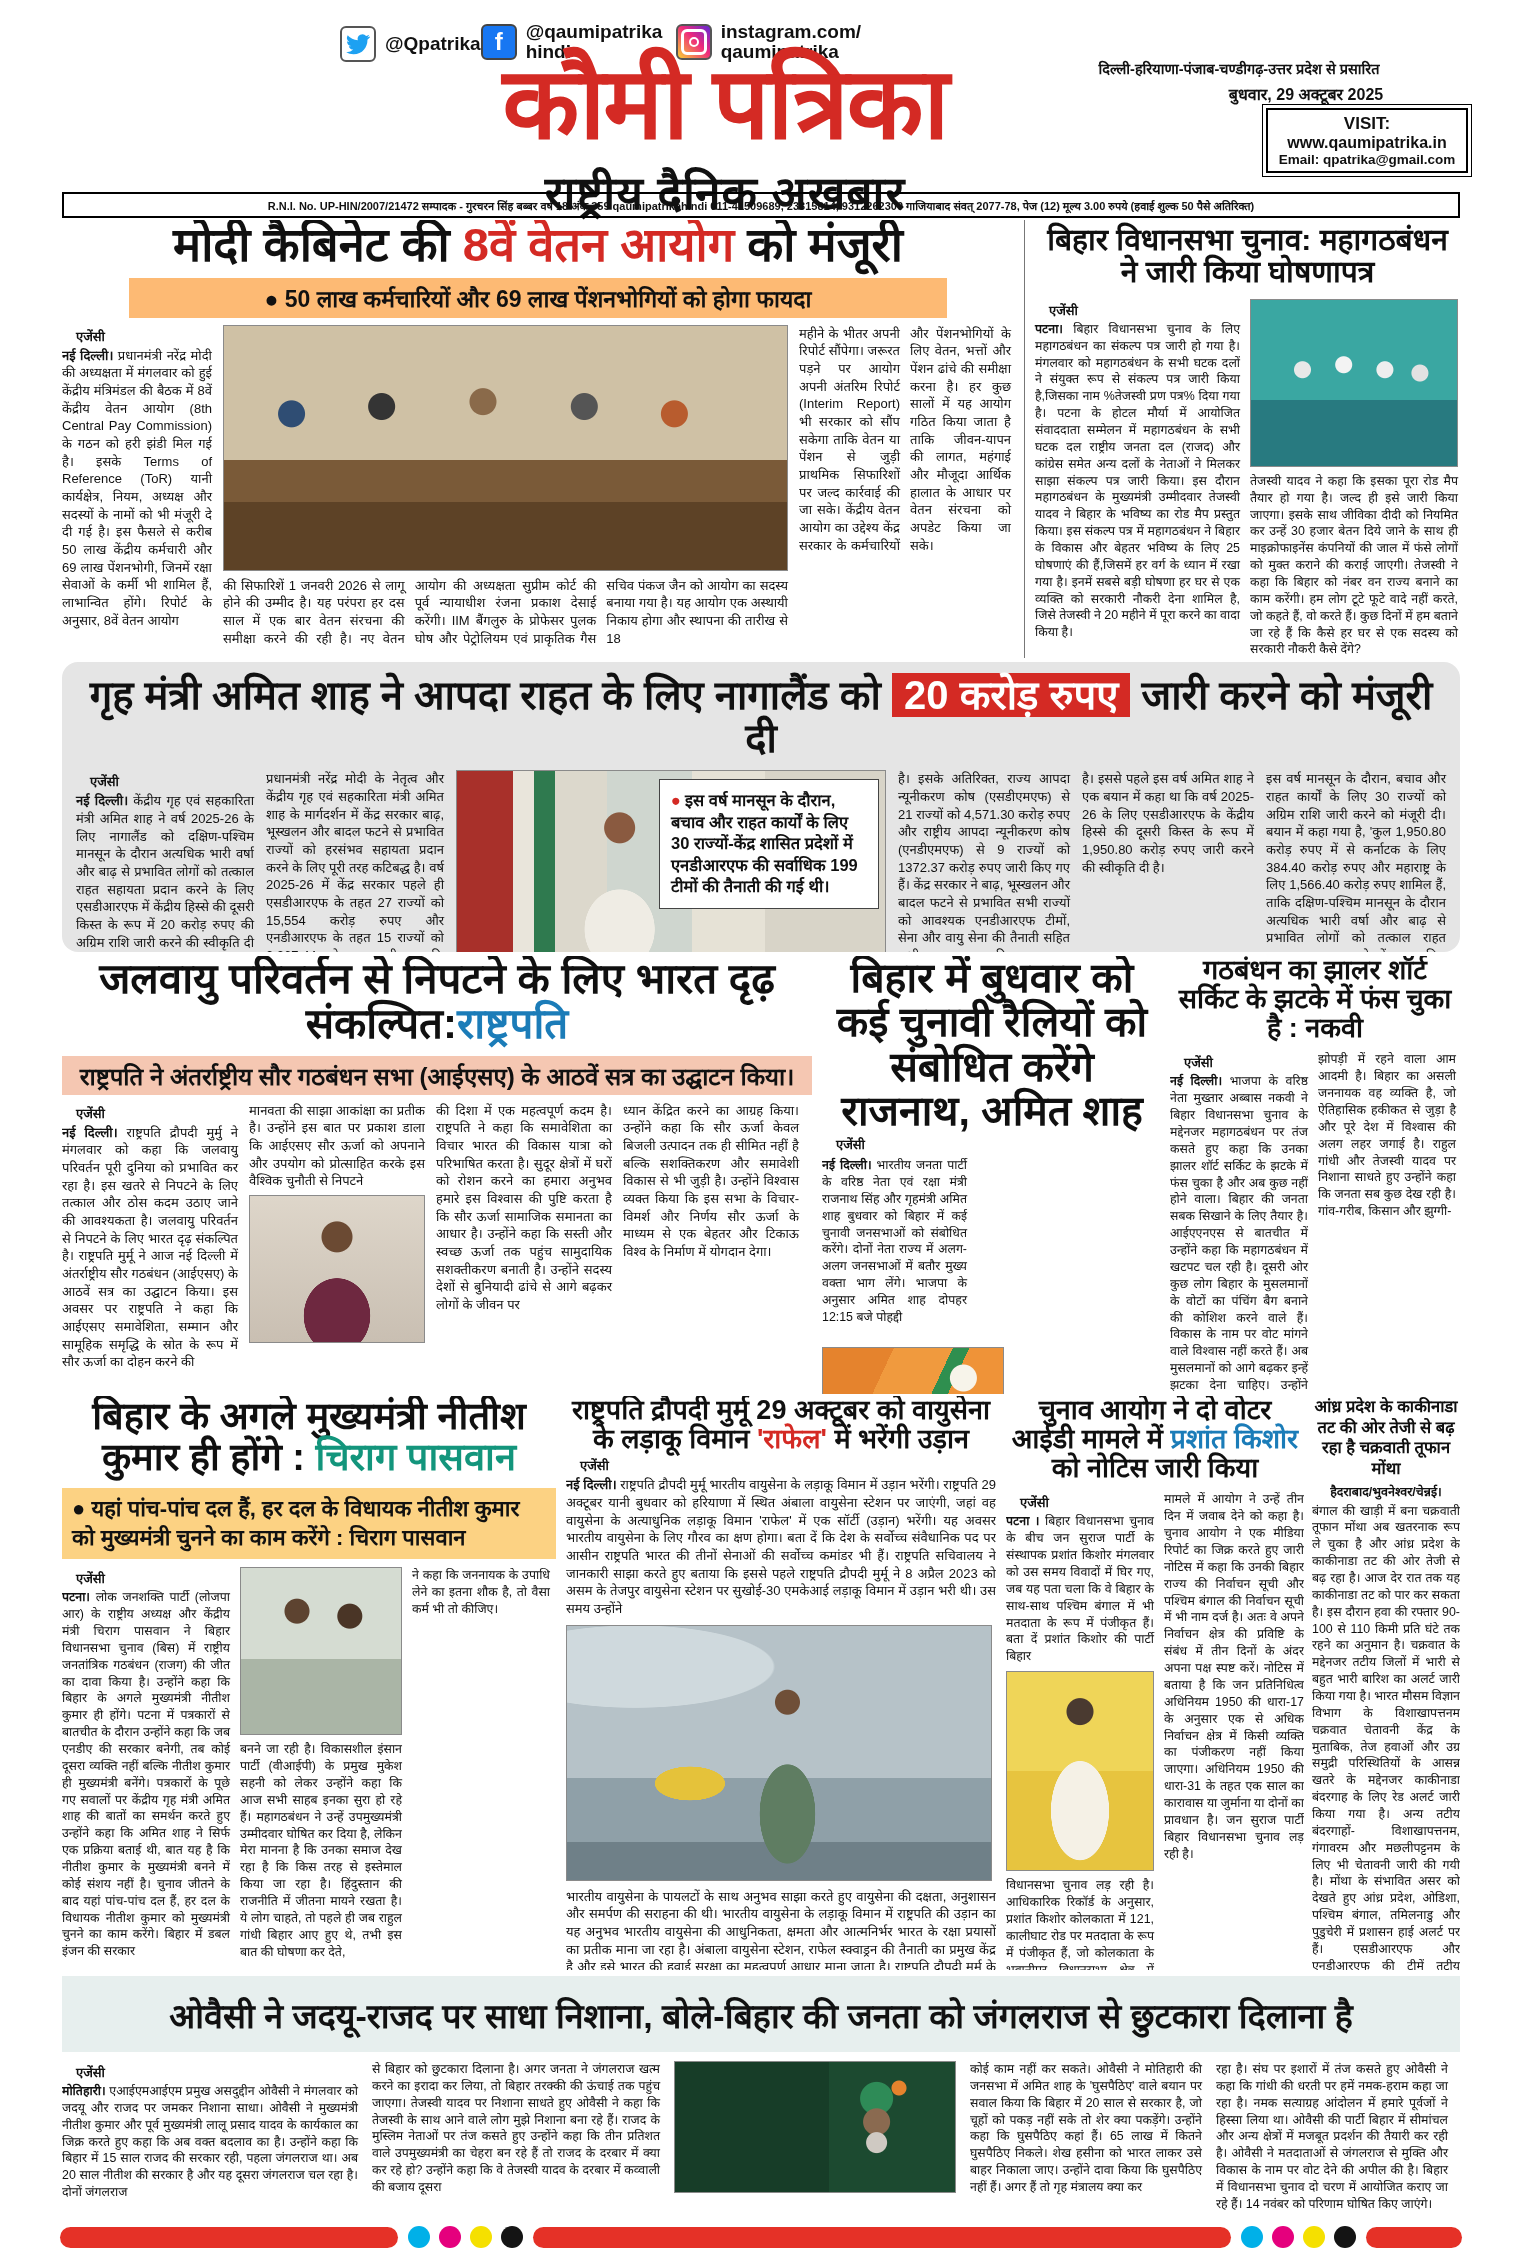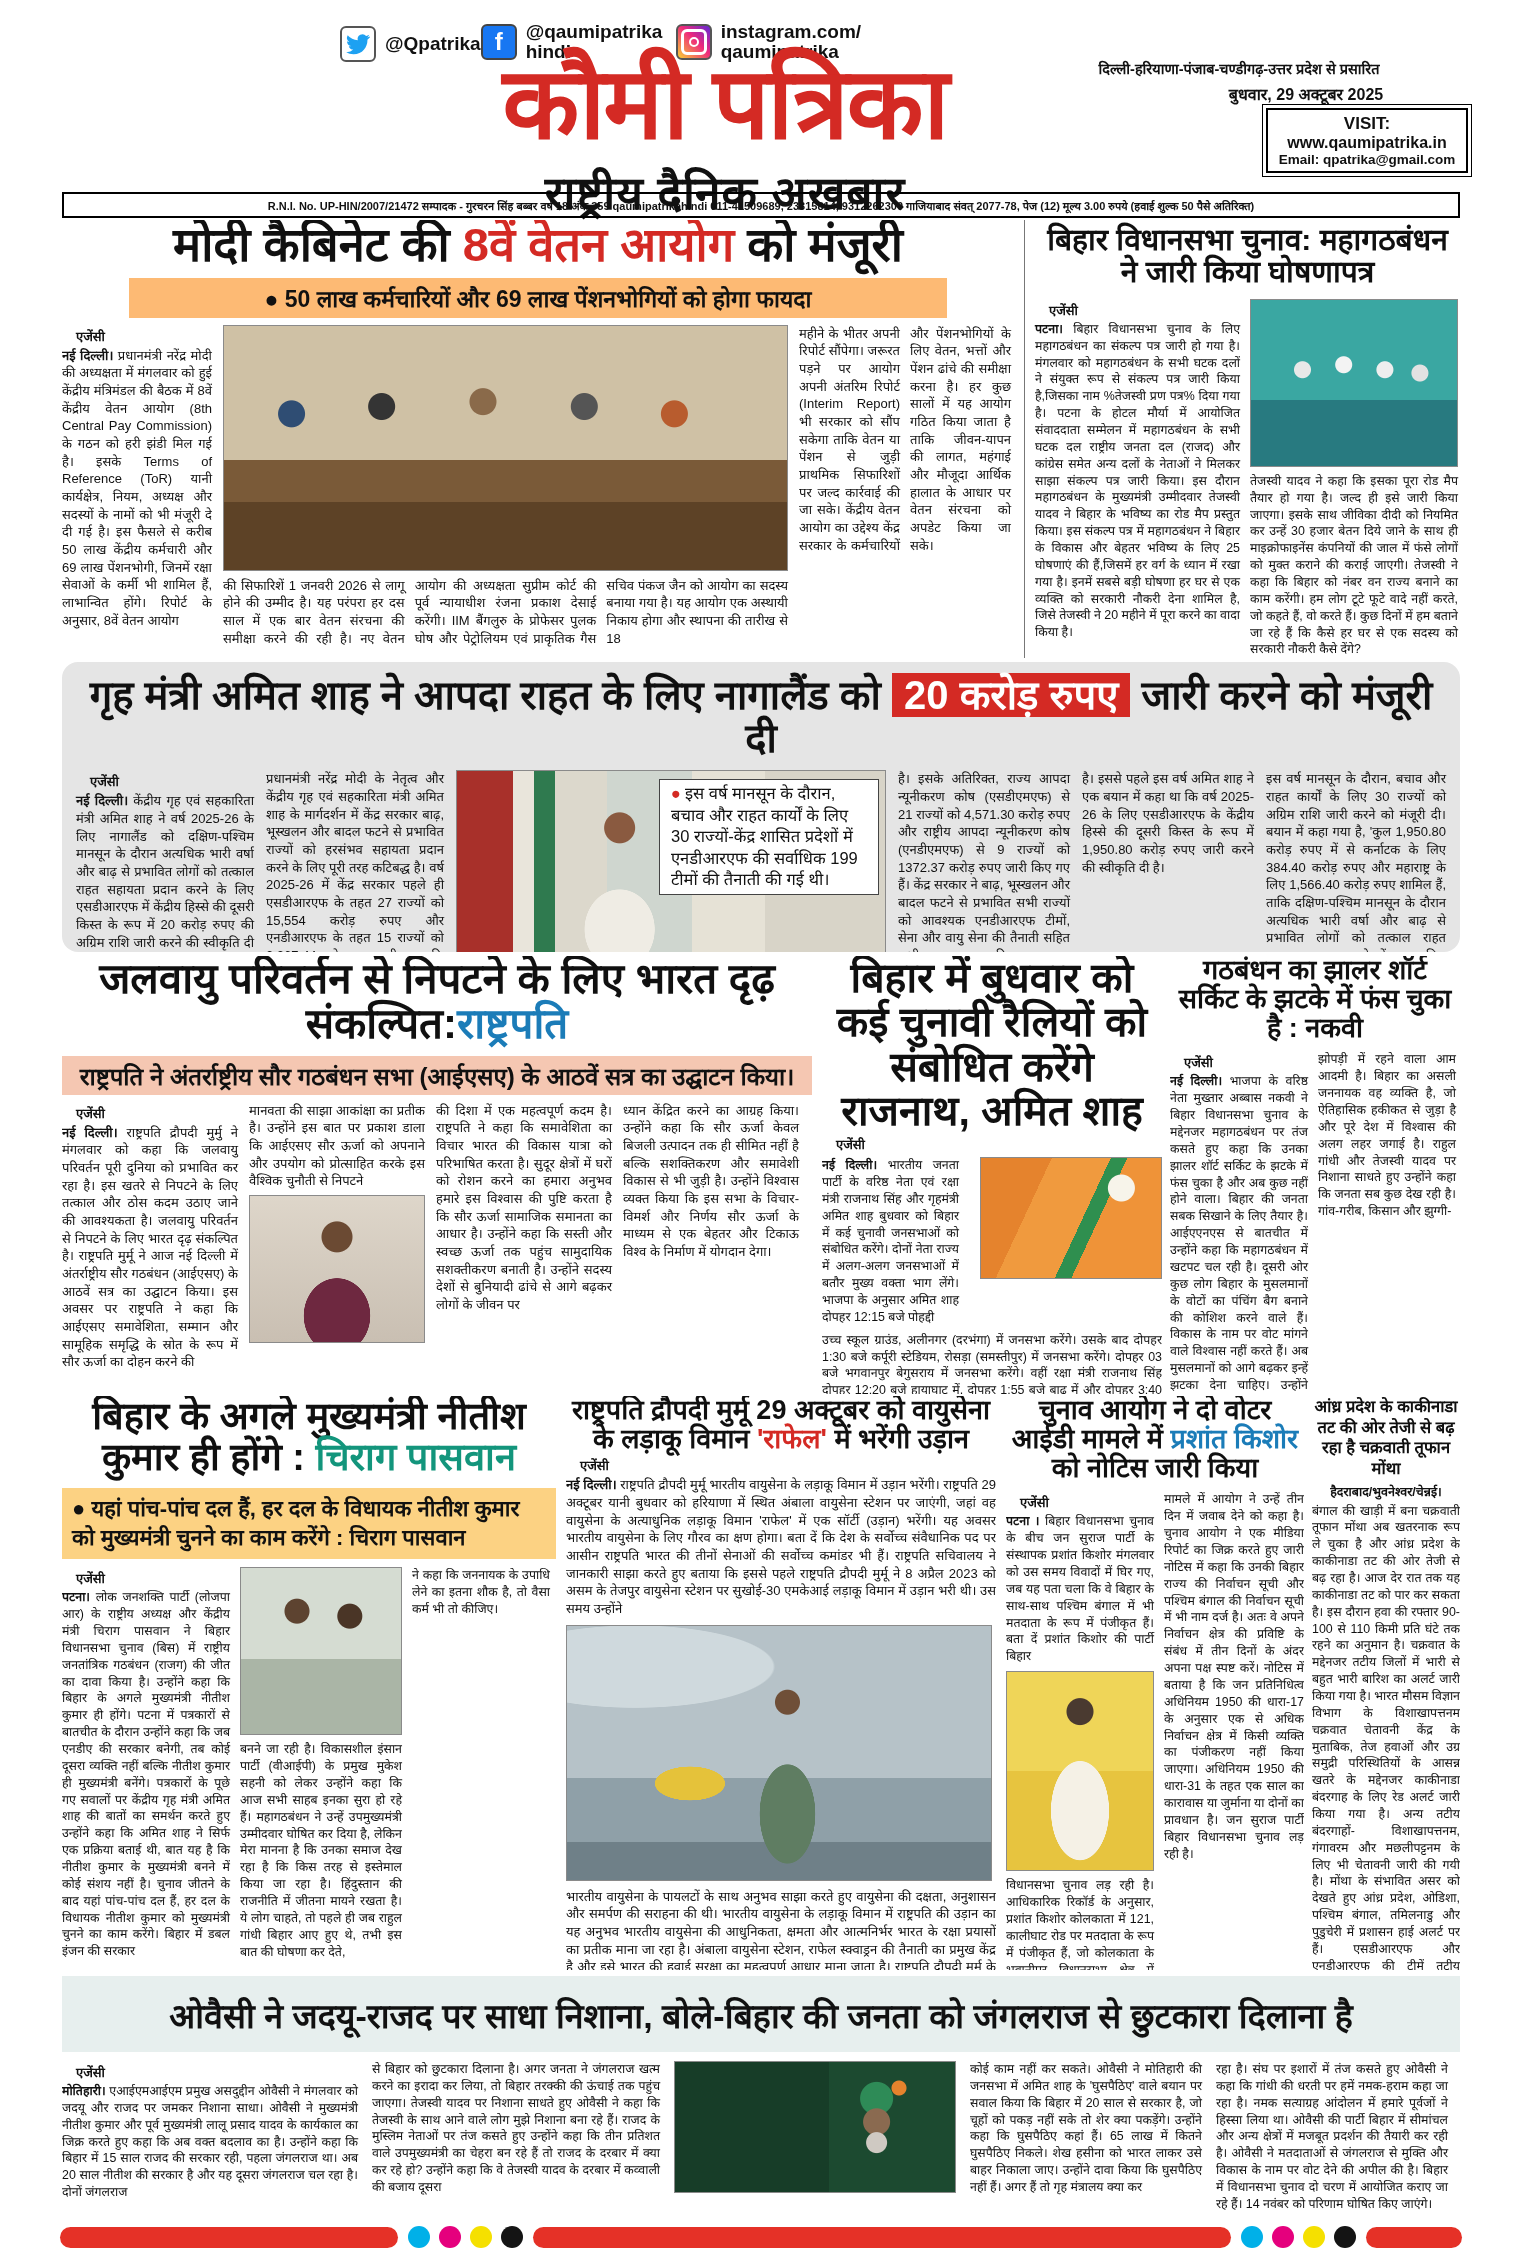--- a/index.html
+++ b/index.html
@@ -67,35 +67,35 @@
         box-sizing:border-box;padding:8px 14px;overflow:hidden;}
   .shah-band .hl{font-size:40px;margin-top:4px;}
   .hl-box{background:#d42a24;color:#fff;padding:0 12px;}
   .shah-body{display:flex;gap:12px;margin-top:10px;}
   .ph-shah{position:relative;width:430px;height:205px;
     background:
       radial-gradient(circle at 38% 28%, #8a5a40 0 15px, transparent 16px),
       radial-gradient(ellipse 58px 66px at 38% 78%, #efece4 0 60%, transparent 61%),
       linear-gradient(90deg,#a8302a 0 13%,#e9e5db 13% 18%,#2f7a4f 18% 23%,#dcd8cc 23% 35%,#cfd6cf 35% 55%,#e6e2d6 55% 72%,#d8d4c8 72% 100%);}
   .quote-box{position:absolute;top:8px;right:6px;width:196px;background:#fff;border:1px solid #444;
-        padding:3px 11px;font-size:16.5px;font-weight:normal;line-height:1.3;text-align:left;}
+        padding:10px 11px;font-size:16.5px;font-weight:bold;line-height:1.3;text-align:left;}
   .qdot{color:#d42a24;margin-right:4px;}
   
   .art-climate{position:absolute;top:956px;left:62px;width:750px;height:438px;overflow:hidden;}
   .art-climate .hl{font-size:42px;}
   .strip{background:#f5c7b2;font-size:24px;font-weight:bold;text-align:center;padding:3px 0;margin:9px 0 7px;}
   .art-climate .bodyflex{gap:11px;}
   .ph-murmu{width:100%;height:148px;margin-top:5px;
     background:
       radial-gradient(circle at 50% 28%, #6b4a33 0 15px, transparent 16px),
       radial-gradient(ellipse 55px 62px at 50% 82%, #6e2840 0 60%, transparent 61%),
       linear-gradient(180deg,#ded6ca,#c9bfb2);}
   .art-rajnath{position:absolute;top:956px;left:822px;width:340px;height:438px;overflow:hidden;}
   .art-rajnath .hl{font-size:41px;}
-  .rajnath-top{display:flex;gap:21px;margin-top:4px;}
+  .rajnath-top{display:flex;gap:21px;margin-top:4px;flex-direction:column;}
   .ph-bjp{width:182px;height:122px;flex:none;
     background:
       radial-gradient(circle at 78% 25%, #f7f4ea 0 13px, transparent 14px),
       linear-gradient(115deg,#e5832d 0 30%,#f09a3e 30% 55%,#2f8f4f 55% 62%,#ef9338 62% 100%);}
   .art-naqvi{position:absolute;top:956px;left:1170px;width:290px;height:438px;overflow:hidden;}
   .art-naqvi .hl{font-size:27px;}
   .art-naqvi .bodyflex{gap:10px;margin-top:8px;}
   .small .para, .small.para{font-size:12.4px;}
   
   .art-chirag{position:absolute;top:1396px;left:62px;width:494px;height:574px;overflow:hidden;}

